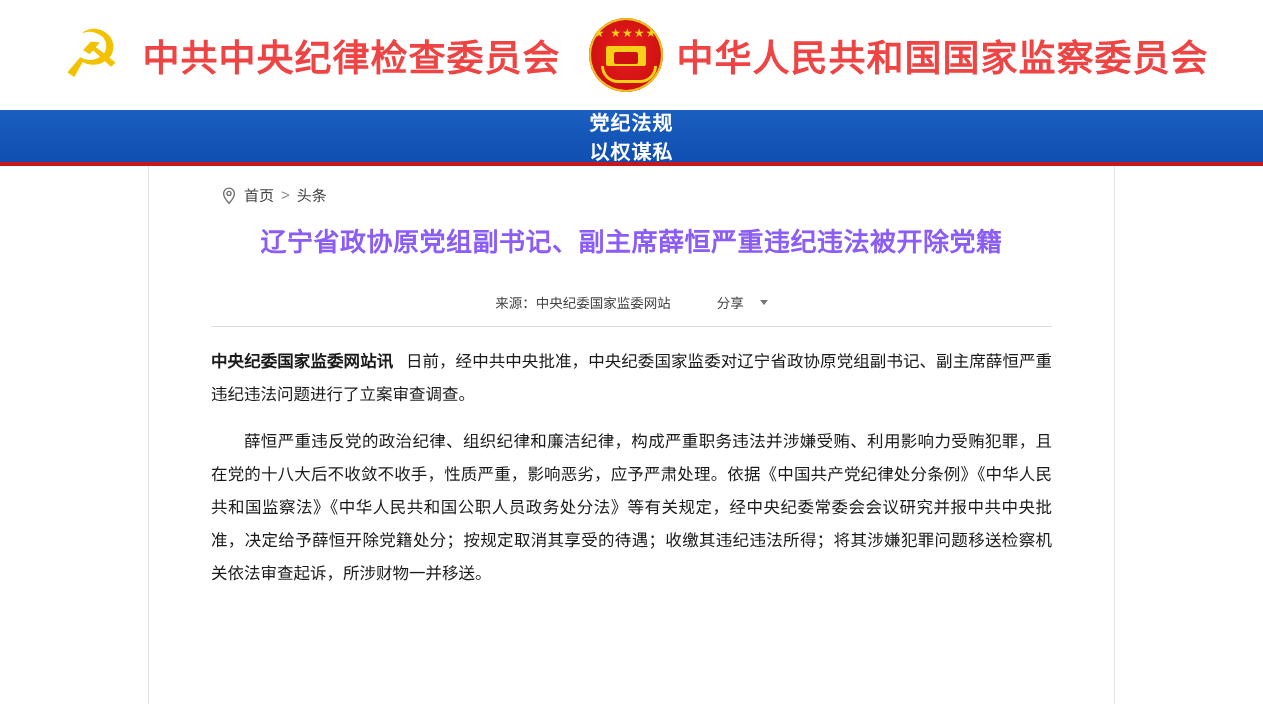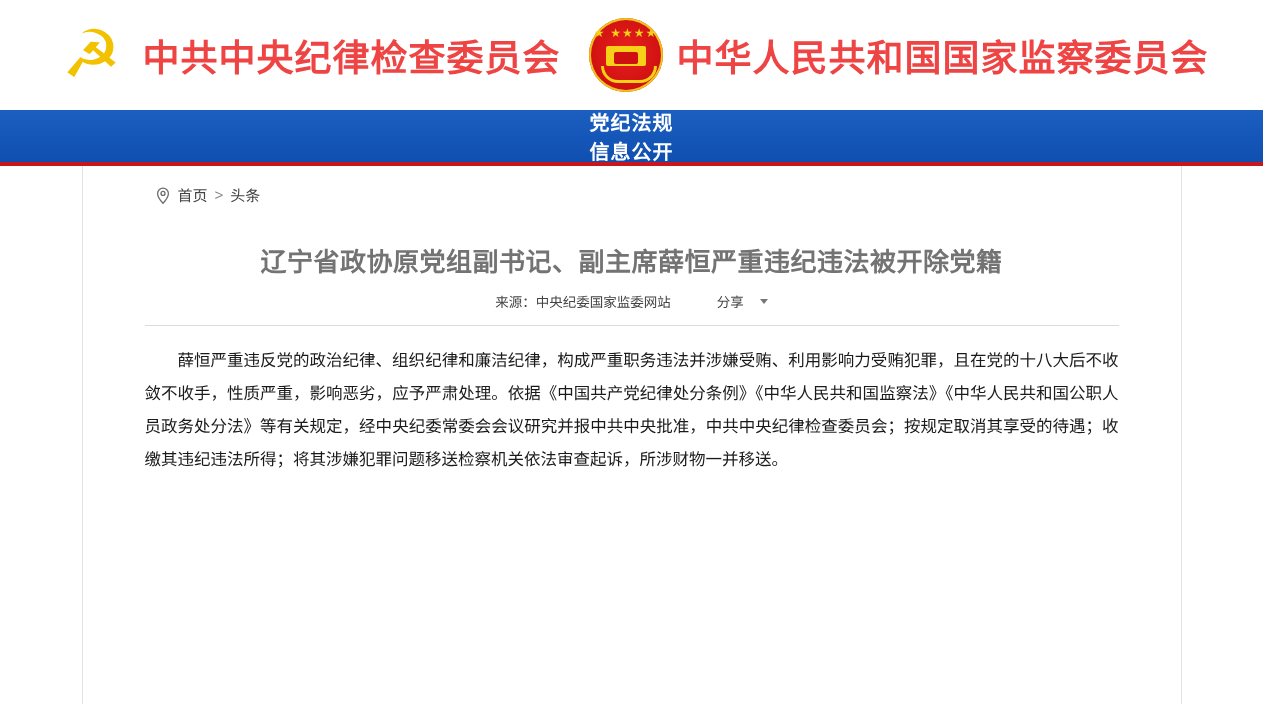--- a/index.html
+++ b/index.html
@@ -119,21 +119,21 @@
     letter-spacing: 1px;
   }
   
   .content-wrap {
     padding: 0 20px;
     box-sizing: border-box;
     height: calc(704px - 110px - 56px);
   }
   .panel {
     margin: 0 auto;
-    width: 1100px;
+    width: 967px;
     height: 100%;
     background: #ffffff;
     border-left: 1px solid #e3e3e3;
     border-right: 1px solid #e3e3e3;
     box-sizing: border-box;
     padding: 18px 62px 12px 62px;
   }
   .breadcrumb {
     display: flex;
     align-items: center;
@@ -150,33 +150,33 @@
   }
   .breadcrumb .pin svg { display:block; }
   .breadcrumb a {
     color: #444;
     text-decoration: none;
     cursor: pointer;
   }
   .breadcrumb .sep { color: #888; }
   .headline {
     text-align: center;
-    color: #737373;
+    color: #8b5cf6;
     font-family: "Liberation Serif", serif;
     font-weight: bold;
     font-size: 26px;
     letter-spacing: 0.5px;
-    margin-top: 36px;
+    margin-top: 16px;
   }
   .meta {
     display: flex;
     align-items: center;
     justify-content: center;
     gap: 46px;
-    margin-top: 13px;
+    margin-top: 34px;
     font-size: 13.5px;
     color: #444;
     font-family: "Liberation Sans", sans-serif;
   }
   .meta .share {
     color: #444;
     cursor: pointer;
     display: inline-flex;
     align-items: center;
     gap: 16px;
@@ -229,21 +229,21 @@
         <div class="wheat"></div>
       </div>
       <div class="brand-text">中华人民共和国国家监察委员会</div>
     </div>
   </div>
 
   <div class="navbar">
     <div class="nav-item">领导活动</div>
     <div class="nav-item">监督举报</div>
     <div class="nav-item">党纪法规</div>
-    <div class="nav-item">信息公开</div>
+    <div class="nav-item">以权谋私</div>
     <div class="nav-item">历史文化</div>
     <div class="nav-item">视频访谈</div>
   </div>
 
   <div class="content-wrap">
     <div class="panel">
 
       <div class="breadcrumb">
         <span class="pin">
           <svg width="16" height="18" viewBox="0 0 16 18">
@@ -264,19 +264,23 @@
         </span>
         <span class="share">
           <span>分享</span>
           <span class="caret"></span>
         </span>
       </div>
 
       <div class="divider"></div>
 
       <div class="article">
-        <p>薛恒严重违反党的政治纪律、组织纪律和廉洁纪律，构成严重职务违法并涉嫌受贿、利用影响力受贿犯罪，且在党的十八大后不收敛不收手，性质严重，影响恶劣，应予严肃处理。依据《中国共产党纪律处分条例》《中华人民共和国监察法》《中华人民共和国公职人员政务处分法》等有关规定，经中央纪委常委会会议研究并报中共中央批准，中共中央纪律检查委员会；按规定取消其享受的待遇；收缴其违纪违法所得；将其涉嫌犯罪问题移送检察机关依法审查起诉，所涉财物一并移送。</p>
+        <p class="first">
+          <span class="lead">中央纪委国家监委网站讯</span>
+          &nbsp;&nbsp;<span>日前，经中共中央批准，中央纪委国家监委对辽宁省政协原党组副书记、副主席薛恒严重违纪违法问题进行了立案审查调查。</span>
+        </p>
+        <p>薛恒严重违反党的政治纪律、组织纪律和廉洁纪律，构成严重职务违法并涉嫌受贿、利用影响力受贿犯罪，且在党的十八大后不收敛不收手，性质严重，影响恶劣，应予严肃处理。依据《中国共产党纪律处分条例》《中华人民共和国监察法》《中华人民共和国公职人员政务处分法》等有关规定，经中央纪委常委会会议研究并报中共中央批准，决定给予薛恒开除党籍处分；按规定取消其享受的待遇；收缴其违纪违法所得；将其涉嫌犯罪问题移送检察机关依法审查起诉，所涉财物一并移送。</p>
       </div>
 
     </div>
   </div>
 
 </div>
 
 </body></html>

